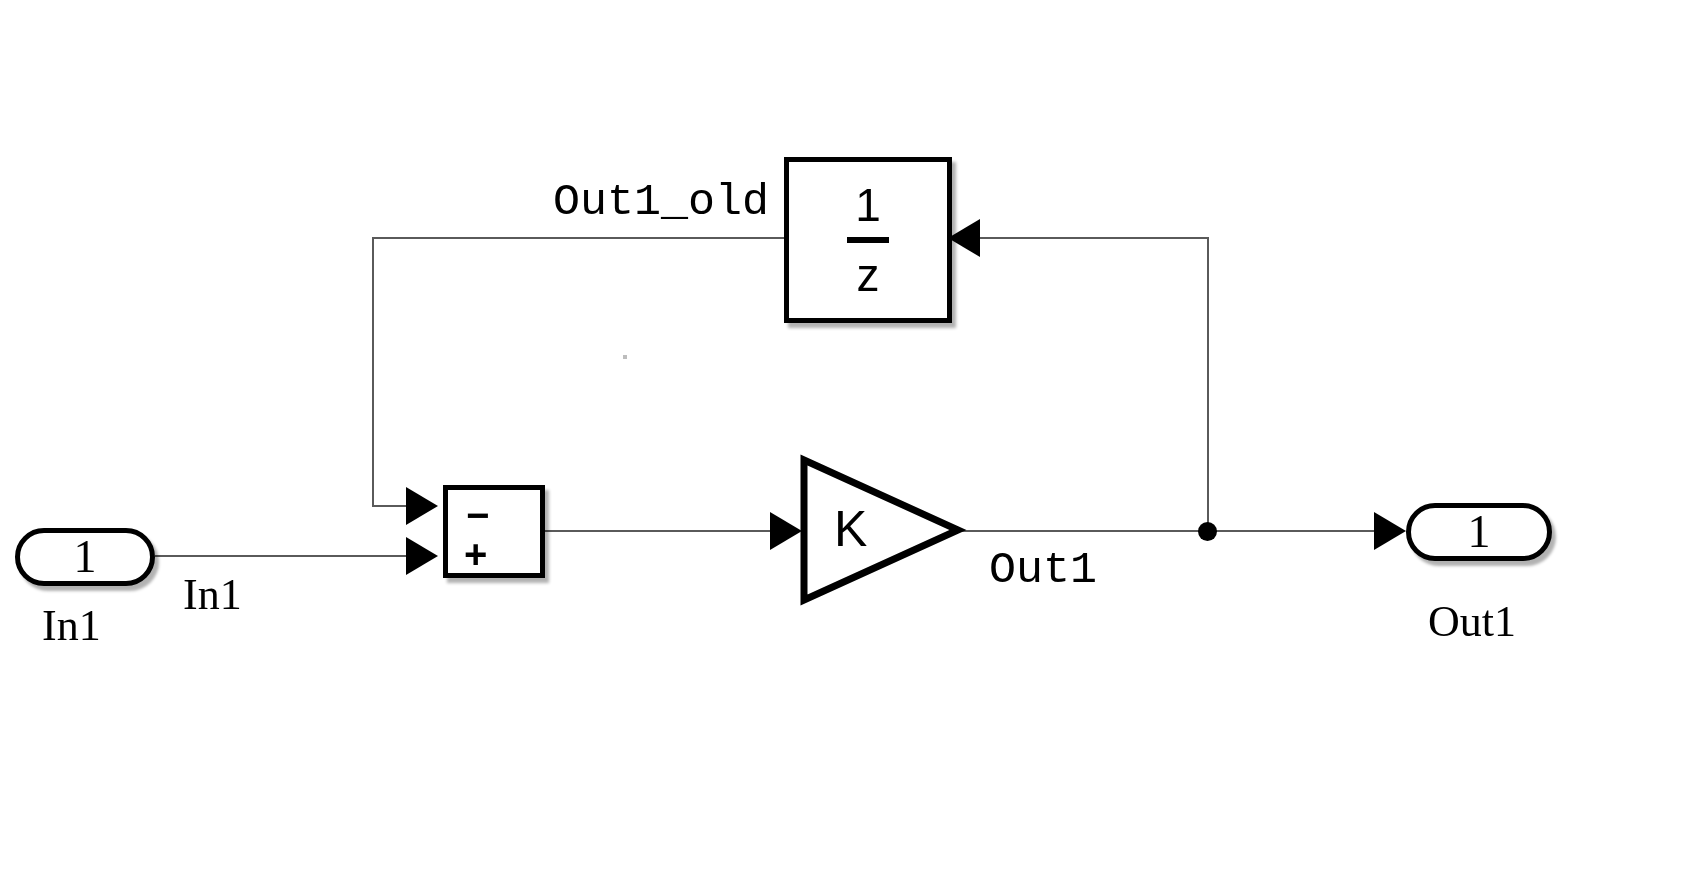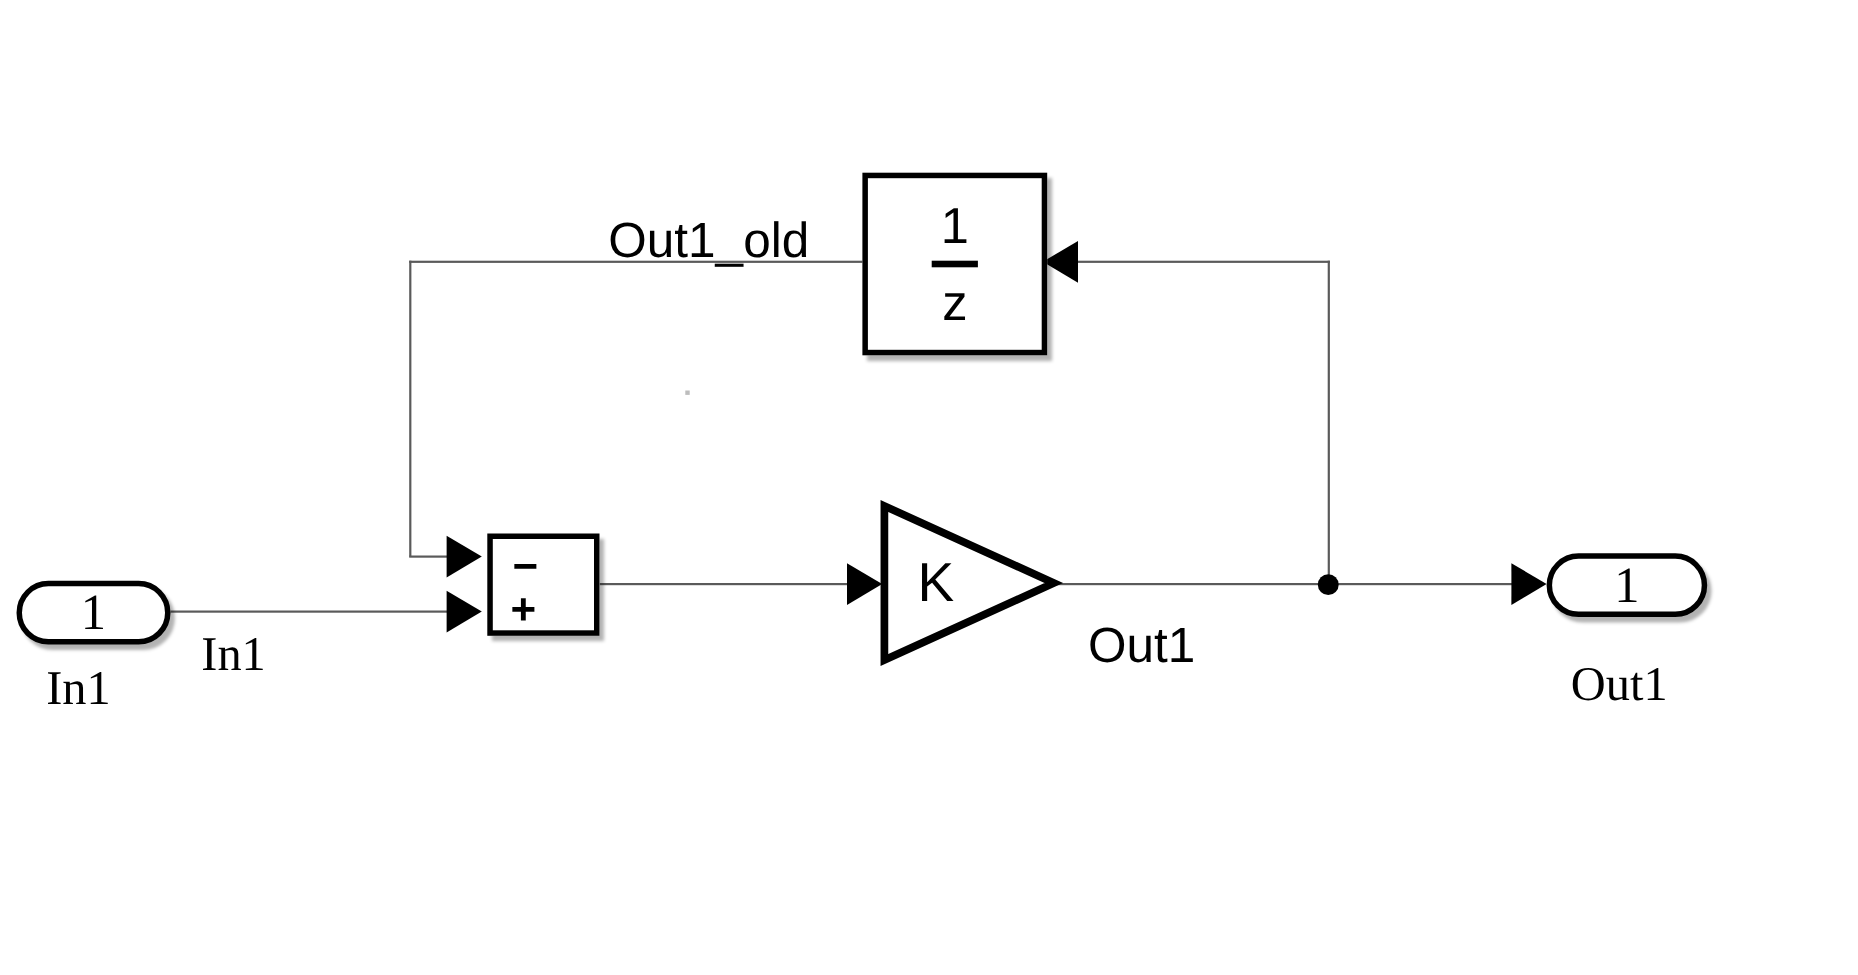--- a/index.html
+++ b/index.html
@@ -129,21 +129,21 @@
   }
 
   
   .label {
     position: absolute;
     color: #000000;
     white-space: nowrap;
     line-height: 1;
   }
   .label.serif { font-family: "Liberation Serif", serif; }
-  .label.sans  { font-family: Liberation Sans, sans-serif; margin-top: 16px; }
+  .label.sans  { font-family: Liberation Mono, monospace; }
   .speck {
     position: absolute;
     width: 4px;
     height: 4px;
     background: #bdbdbd;
   }
 </style>
 </head>
 <body>
 

